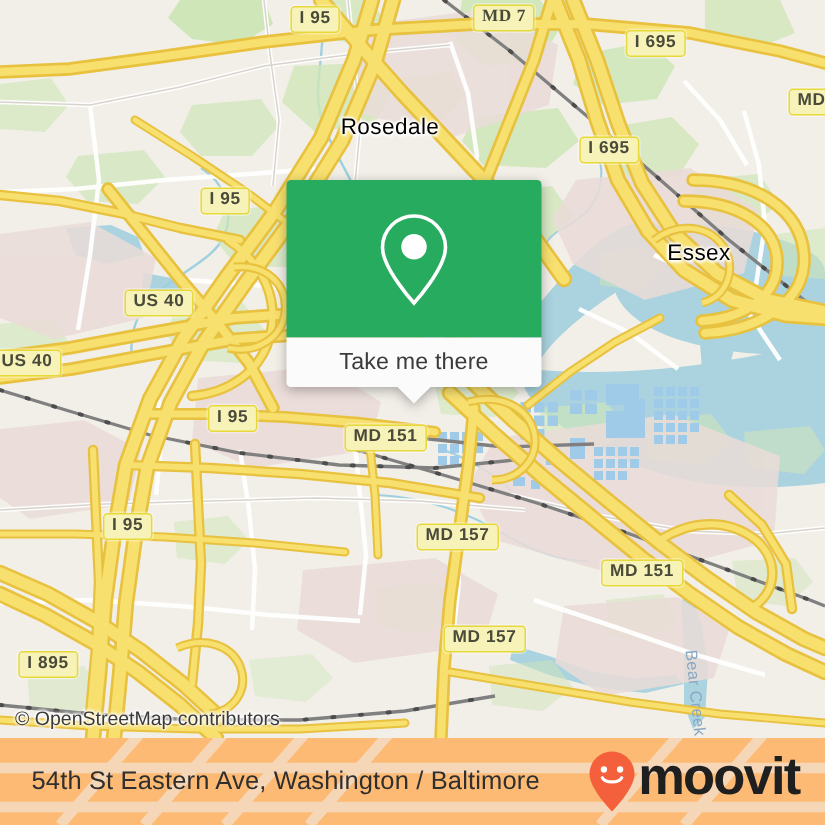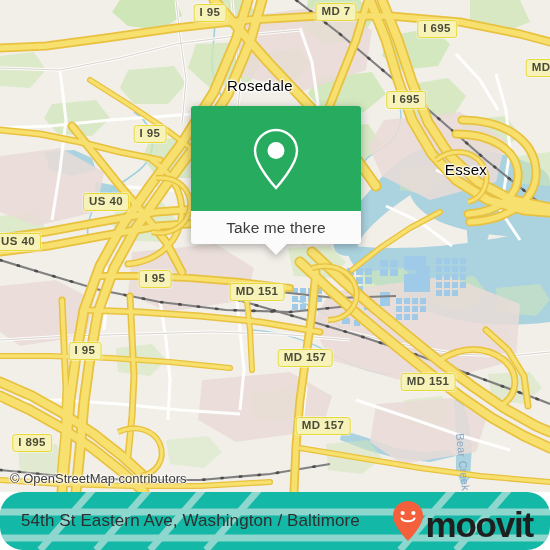--- a/index.html
+++ b/index.html
@@ -60,21 +60,21 @@
     position:absolute;left:10px;bottom:6px;
     font-family:"Liberation Sans", sans-serif;
     font-size:13px;color:#3a3a3a;
     text-shadow:1px 0 2px #fff,-1px 0 2px #fff,0 1px 2px #fff,0 -1px 2px #fff;
     white-space:nowrap;
     text-align:right;
   }
 
   
   #popup{
-    position:absolute;left:191px;top:106px;width:170px;
+    position:absolute;left:191px;top:120px;width:170px;
     filter:drop-shadow(0 2px 4px rgba(0,0,0,.30));
   }
   #popup-top{
     background:#27ab5f;height:105px;border-radius:3px 3px 0 0;
     display:flex;align-items:center;justify-content:center;
   }
   #popup-bottom{
     background:#fbfbfb;height:33px;border-radius:0 0 3px 3px;
     display:flex;align-items:center;justify-content:center;
   }
@@ -86,31 +86,31 @@
     position:absolute;left:50%;top:138px;transform:translateX(-50%);
     width:0;height:0;
     border-left:11px solid transparent;
     border-right:11px solid transparent;
     border-top:11px solid #fbfbfb;
   }
 
   
   #footer{
     position:absolute;left:0;top:492px;width:550px;height:58px;
-    background:#14b8a6;overflow:hidden;border-radius:23px;
+    background:#fdba74;overflow:hidden;
   }
   #footer-watermark{position:absolute;left:0;top:0;opacity:.55;}
   #footer-title{
     position:absolute;left:21px;top:50%;transform:translateY(-50%);
     font-family:"Liberation Sans", sans-serif;
     font-size:17px;color:#2f2f2f;white-space:nowrap;letter-spacing:.1px;
   }
   #brand{
     position:absolute;right:17px;top:50%;transform:translateY(-50%);
-    display:flex;align-items:flex-end;gap:0;
+    display:flex;align-items:flex-start;gap:0;
   }
   #brand-name{
     font-family:"Liberation Sans", sans-serif;
     font-size:35px;font-weight:bold;color:#1f1f1f;letter-spacing:-1.2px;
     line-height:35px;
   }
 </style>
 </head>
 <body>
 
@@ -405,21 +405,21 @@
           <path d="M196,146 C214,140 228,150 228,166 C228,182 214,192 198,190"></path>
           <path d="M312,268 C334,262 352,272 356,288 C360,306 346,320 328,320"></path>
           <path d="M436,160 C452,148 472,150 482,164 C492,180 484,198 468,202"></path>
           <path d="M118,432 C136,424 154,430 160,444 C166,460 156,474 140,476"></path>
         </g>
       </g>
     </svg>
 
     <div id="shields">
         <div class="shield" style="left: 210px; top: 13px;">I 95</div>
-        <div class="shield" style="left: 336px; top: 12px;">MD 7</div>
+        <div class="shield" style="left: 336px; top: 12px; font-family: Liberation Serif, serif;">MD 7</div>
         <div class="shield" style="left: 437px; top: 29px;">I 695</div>
         <div class="shield" style="left: 541px; top: 68px;">MD</div>
         <div class="shield" style="left: 406px; top: 100px;">I 695</div>
         <div class="shield" style="left: 150px; top: 134px;">I 95</div>
         <div class="shield" style="left: 106px; top: 202px;">US 40</div>
         <div class="shield" style="left: 18px; top: 242px;">US 40</div>
         <div class="shield" style="left: 155px; top: 279px;">I 95</div>
         <div class="shield" style="left: 257px; top: 292px;">MD 151</div>
         <div class="shield" style="left: 85px; top: 351px;">I 95</div>
         <div class="shield" style="left: 305px; top: 358px;">MD 157</div>

